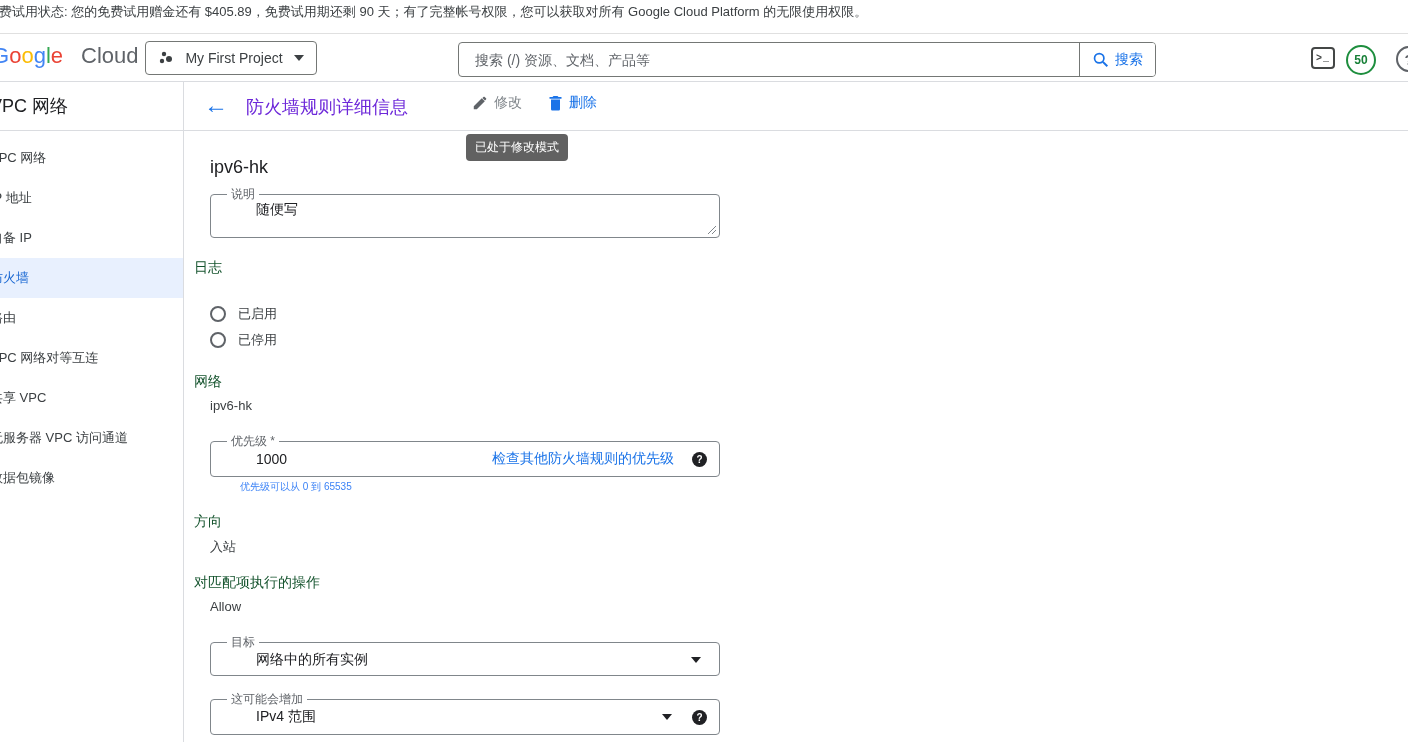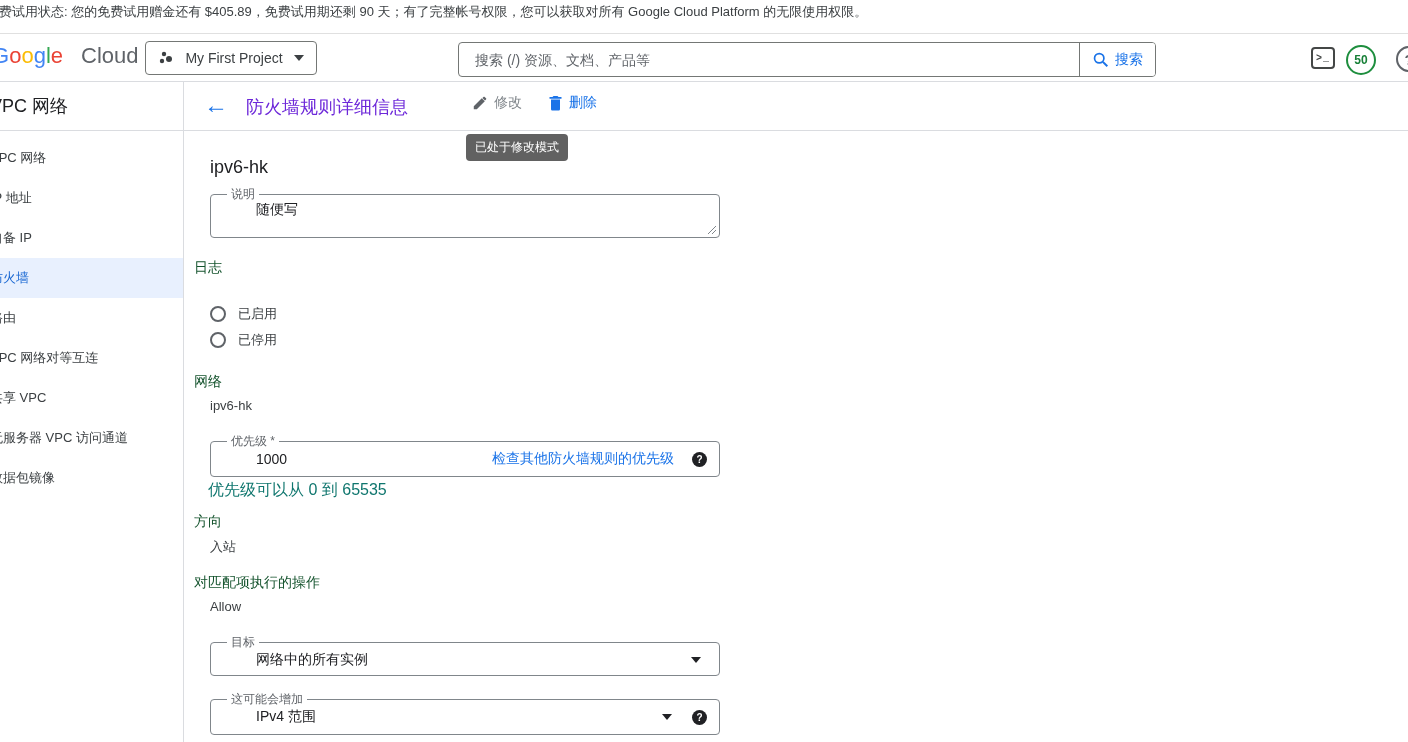--- a/index.html
+++ b/index.html
@@ -68,21 +68,21 @@
 
   .radio-row { position:absolute; left:26px; display:flex; align-items:center; gap:12px; cursor:pointer; }
   .radio-circle { width:16px; height:16px; border:2px solid #5f6368; border-radius:50%; background:#fff; }
   .radio-label { font-size:13px; color:#3c4043; }
 
   .fs-priority { top:302px; height:44px; }
   .fs-priority .inner { display:flex; align-items:center; margin-top:0px; }
   .fs-priority .field-value { flex:1; }
   .priority-link { font-size:14px; color:#1a73e8; cursor:pointer; margin-right:18px; white-space:nowrap; }
   .help-dot { width:15px; height:15px; border-radius:50%; background:#202124; color:#fff; font-size:10px; font-weight:bold; display:flex; align-items:center; justify-content:center; cursor:pointer; flex:0 0 auto; }
-  .helper-text { position:absolute; left:24px; top:349px; font-size:16px; color:#0f766e; }
+  .helper-text { position:absolute; left:56px; top:349px; font-size:10px; color:#3b82f6; }
 
   .fs-select { height:42px; }
   .fs-targets { top:503px; }
   .fs-source { top:560px; height:44px; }
   .fs-select .inner, .fs-source .inner { display:flex; align-items:center; }
   .fs-select .field-value, .fs-source .field-value { flex:1; }
   .sel-caret { width:0; height:0; border-left:5px solid transparent; border-right:5px solid transparent; border-top:6px solid #202124; cursor:pointer; }
   .fs-targets .sel-caret { margin-right:6px; }
   .fs-source .sel-caret { margin-right:20px; }
 </style>

